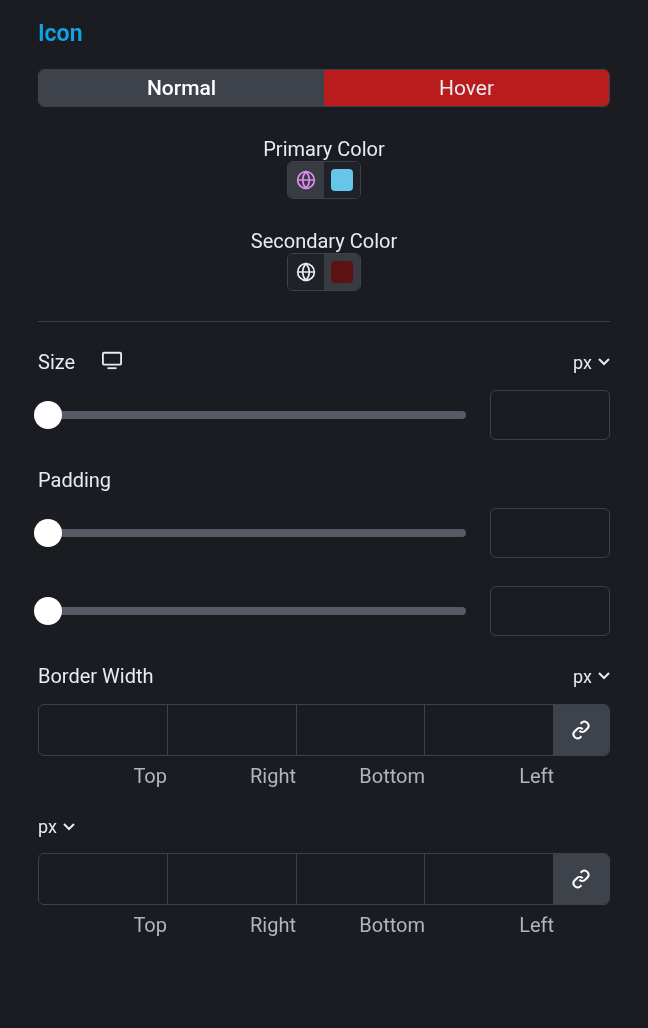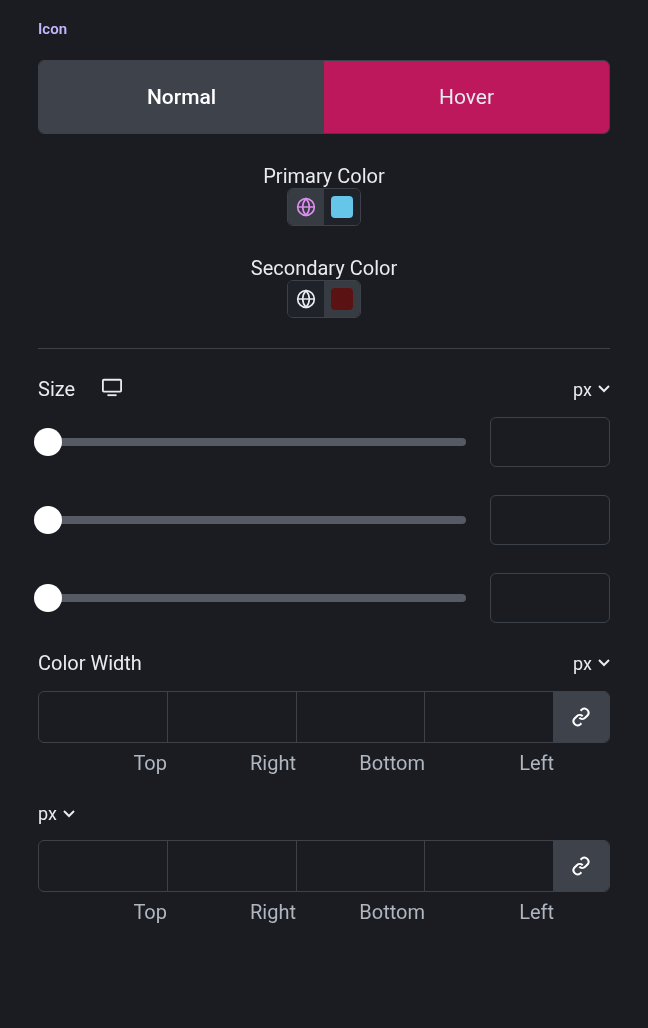--- a/index.html
+++ b/index.html
@@ -5,48 +5,48 @@
   * { box-sizing: border-box; margin: 0; padding: 0; }
   body {
     background: #1a1c21;
     color: #e8ebf0;
     font-family: -apple-system, BlinkMacSystemFont, "Segoe UI", Roboto, sans-serif;
     width: 648px;
     height: 1028px;
     padding: 20px 38px 0 38px;
   }
   .section-title {
-    font-size: 15px;
+    font-size: 23px;
     font-weight: 600;
-    color: #c4b5fd;
+    color: #0ea5e9;
     margin-bottom: 22px;
   }
   .tab-group {
     display: flex;
     border: 1px solid #3d4149;
     border-radius: 6px;
     overflow: hidden;
     margin-bottom: 30px;
   }
   .tab {
     flex: 1;
     text-align: center;
-    padding: 24px 0;
+    padding: 6px 0;
     font-size: 21px;
     color: #e8ebf0;
     cursor: pointer;
     background: #262a31;
   }
   .tab.active {
     background: #3d424b;
     color: #ffffff;
     font-weight: 500;
   }
   .tab:not(.active) {
-    background: #be185d;
+    background: #b91c1c;
   }
   .color-row {
     display: flex;
     align-items: center;
     justify-content: space-between;
     margin-bottom: 30px;
     flex-direction: column;
   }
   .row-label {
     font-size: 20px;
@@ -248,41 +248,46 @@
   </div>
   <div class="slider-row">
     <div class="slider-track">
       <div class="slider-thumb"></div>
     </div>
     <input class="num-input" value="" style="">
   </div>
 </div>
 
 <div class="control-block">
+  <div class="control-header">
+    <div class="control-header-left">
+      <span class="row-label">Padding</span>
+    </div>
+  </div>
   <div class="slider-row">
     <div class="slider-track">
       <div class="slider-thumb"></div>
     </div>
     <input class="num-input" value="" style="">
   </div>
 </div>
 
 <div class="control-block">
   <div class="slider-row">
     <div class="slider-track">
       <div class="slider-thumb"></div>
     </div>
     <input class="num-input" value="" style="">
   </div>
 </div>
 
 <div class="control-block">
   <div class="control-header">
     <div class="control-header-left">
-      <span class="row-label">Color Width</span>
+      <span class="row-label">Border Width</span>
     </div>
     <div class="unit-dd">
       <span>px</span>
       <span>
         <svg width="12" height="8" viewBox="0 0 12 8" fill="none" stroke="#e8ebf0" stroke-width="2">
             <path d="M1 1l5 5 5-5"></path>
           </svg>
       </span>
     </div>
   </div>

